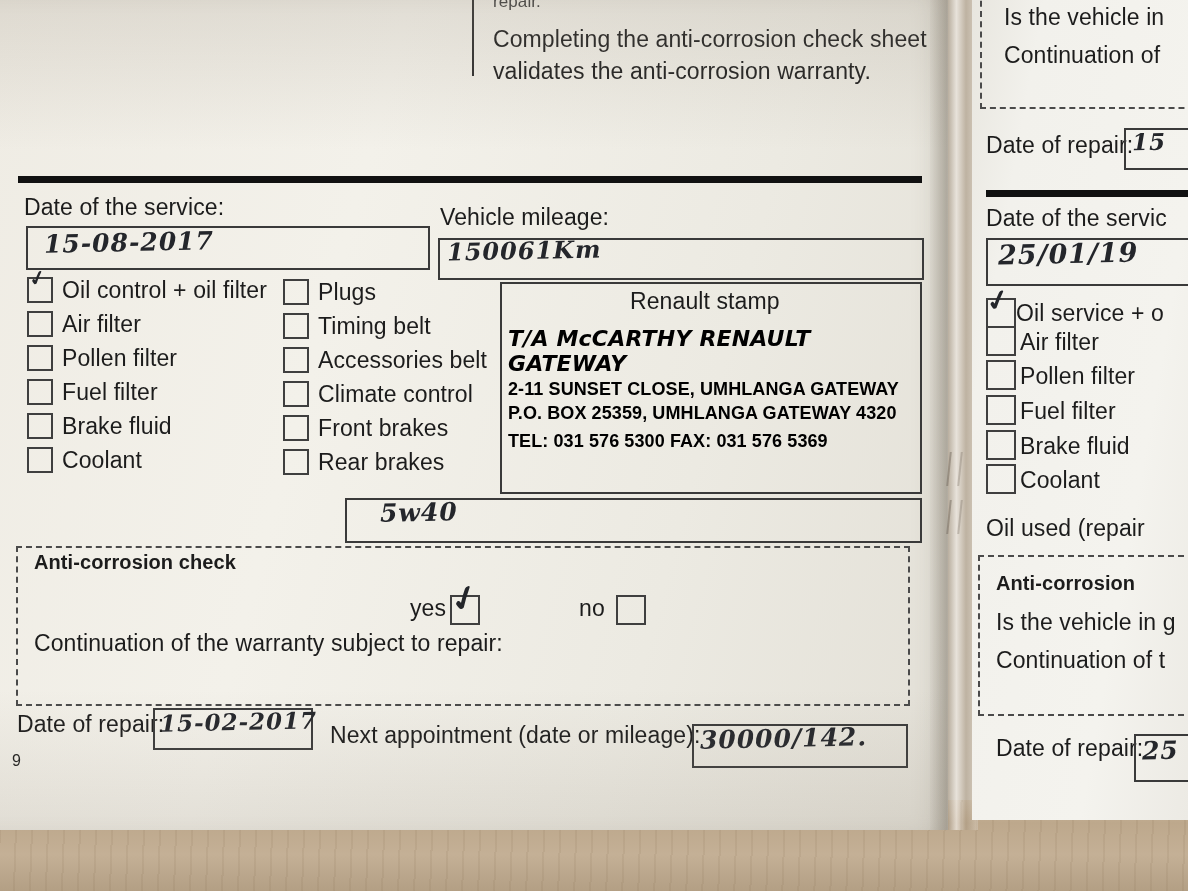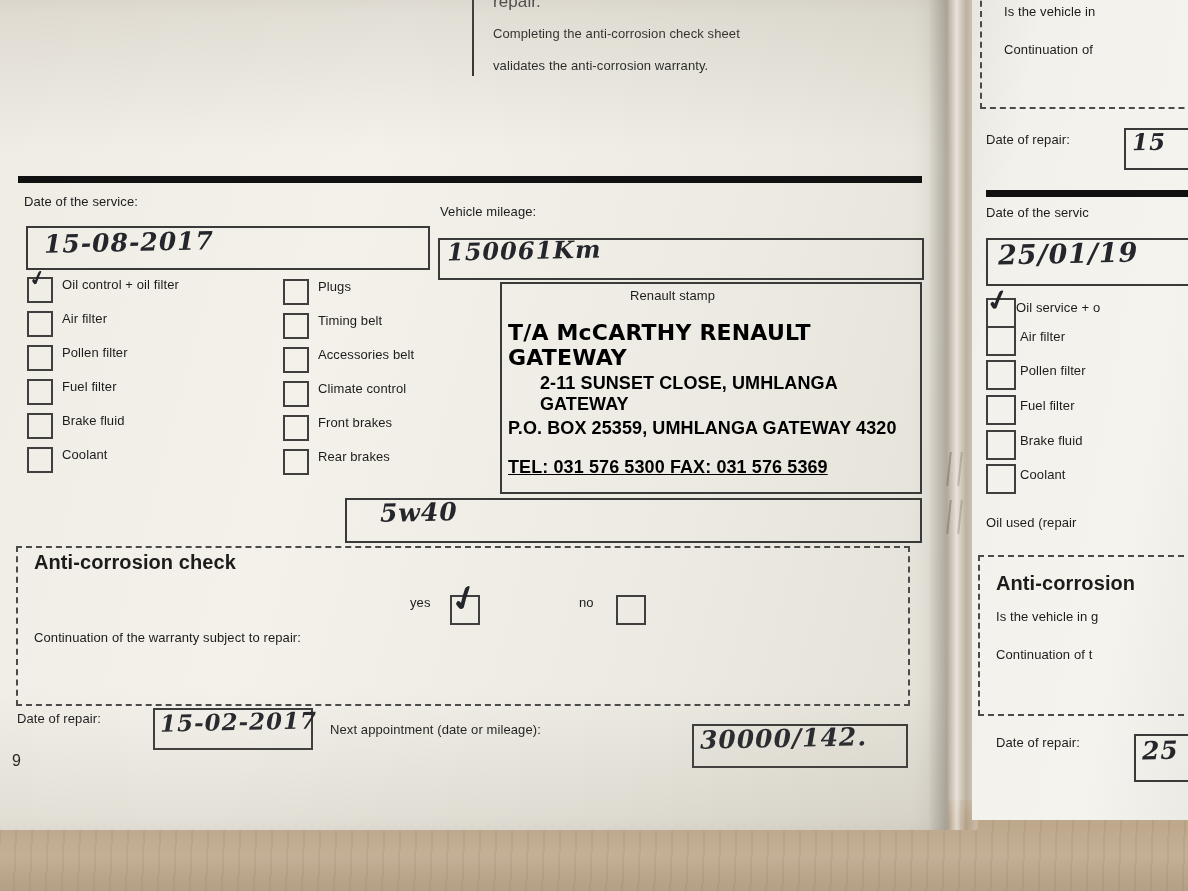--- a/index.html
+++ b/index.html
@@ -33,21 +33,21 @@
     background:linear-gradient(90deg,rgba(150,140,125,0.05) 0%,rgba(120,110,95,0.30) 35%,rgba(255,255,255,0.55) 55%,rgba(130,120,105,0.18) 75%,rgba(255,255,255,0.25) 100%);
   }
   .spine .stitch{
     position:absolute;left:18px;width:9px;height:34px;
     border-left:2px solid rgba(110,100,88,0.45);
     border-right:2px solid rgba(110,100,88,0.30);
     transform:skewX(-6deg);
   }
   
   .t{position:absolute;color:#1c1c1c;white-space:nowrap;}
-  .lbl{font-size:13px;letter-spacing:.1px;}
+  .lbl{font-size:23px;letter-spacing:.1px;}
   .lbl-sm{font-size:17px;}
   .bold{font-weight:bold;}
   
   .hw{
     font-family:"DejaVu Serif", serif;
     font-style:italic;font-weight:bold;
     color:#24262b;letter-spacing:1px;
     transform:rotate(-1.2deg);
   }
   
@@ -132,24 +132,24 @@
 
   <div class="cb" style="left:283px;top:415px;"></div>
   <div class="t lbl" style="left:318px;top:415px;">Front brakes</div>
 
   <div class="cb" style="left:283px;top:449px;"></div>
   <div class="t lbl" style="left:318px;top:449px;">Rear brakes</div>
 
   <div class="box" style="left:500px;top:282px;width:418px;height:208px;"></div>
   <div class="t lbl" style="left:630px;top:288px;">Renault stamp</div>
   <div class="stamp" style="left:508px;top:318px;width:402px;">
-    <div class="l2" style="margin-top:2px;">T/A McCARTHY RENAULT GATEWAY</div>
-    <div class="l3" style="margin-top:3px;margin-left:32px;">2-11 SUNSET CLOSE, UMHLANGA GATEWAY</div>
+    <div class="l2" style="margin-top:8px;font-style:italic;">T/A McCARTHY RENAULT GATEWAY</div>
+    <div class="l3" style="margin-top:3px;">2-11 SUNSET CLOSE, UMHLANGA GATEWAY</div>
     <div class="l3" style="margin-top:3px;">P.O. BOX 25359, UMHLANGA GATEWAY 4320</div>
-    <div class="l3" style="margin-top:18px;text-decoration:underline;">TEL: 031 576 5300  FAX: 031 576 5369</div>
+    <div class="l3" style="margin-top:7px;">TEL: 031 576 5300  FAX: 031 576 5369</div>
   </div>
 
   <div class="box" style="left:345px;top:498px;width:573px;height:41px;"></div>
   <div class="t hw" style="left:380px;top:498px;font-size:25px;">5w40</div>
 
   <div class="dashbox" style="left:16px;top:546px;width:890px;height:156px;"></div>
   <div class="t lbl bold" style="left:34px;top:551px;font-size:20px;">Anti-corrosion check</div>
   <div class="t lbl" style="left:410px;top:595px;text-align:right;">yes</div>
   <div class="cb" style="left:450px;top:595px;width:26px;height:26px;"></div>
   <div class="tick" style="left:450px;top:578px;font-size:34px;transform:rotate(-20deg);">✓</div>

